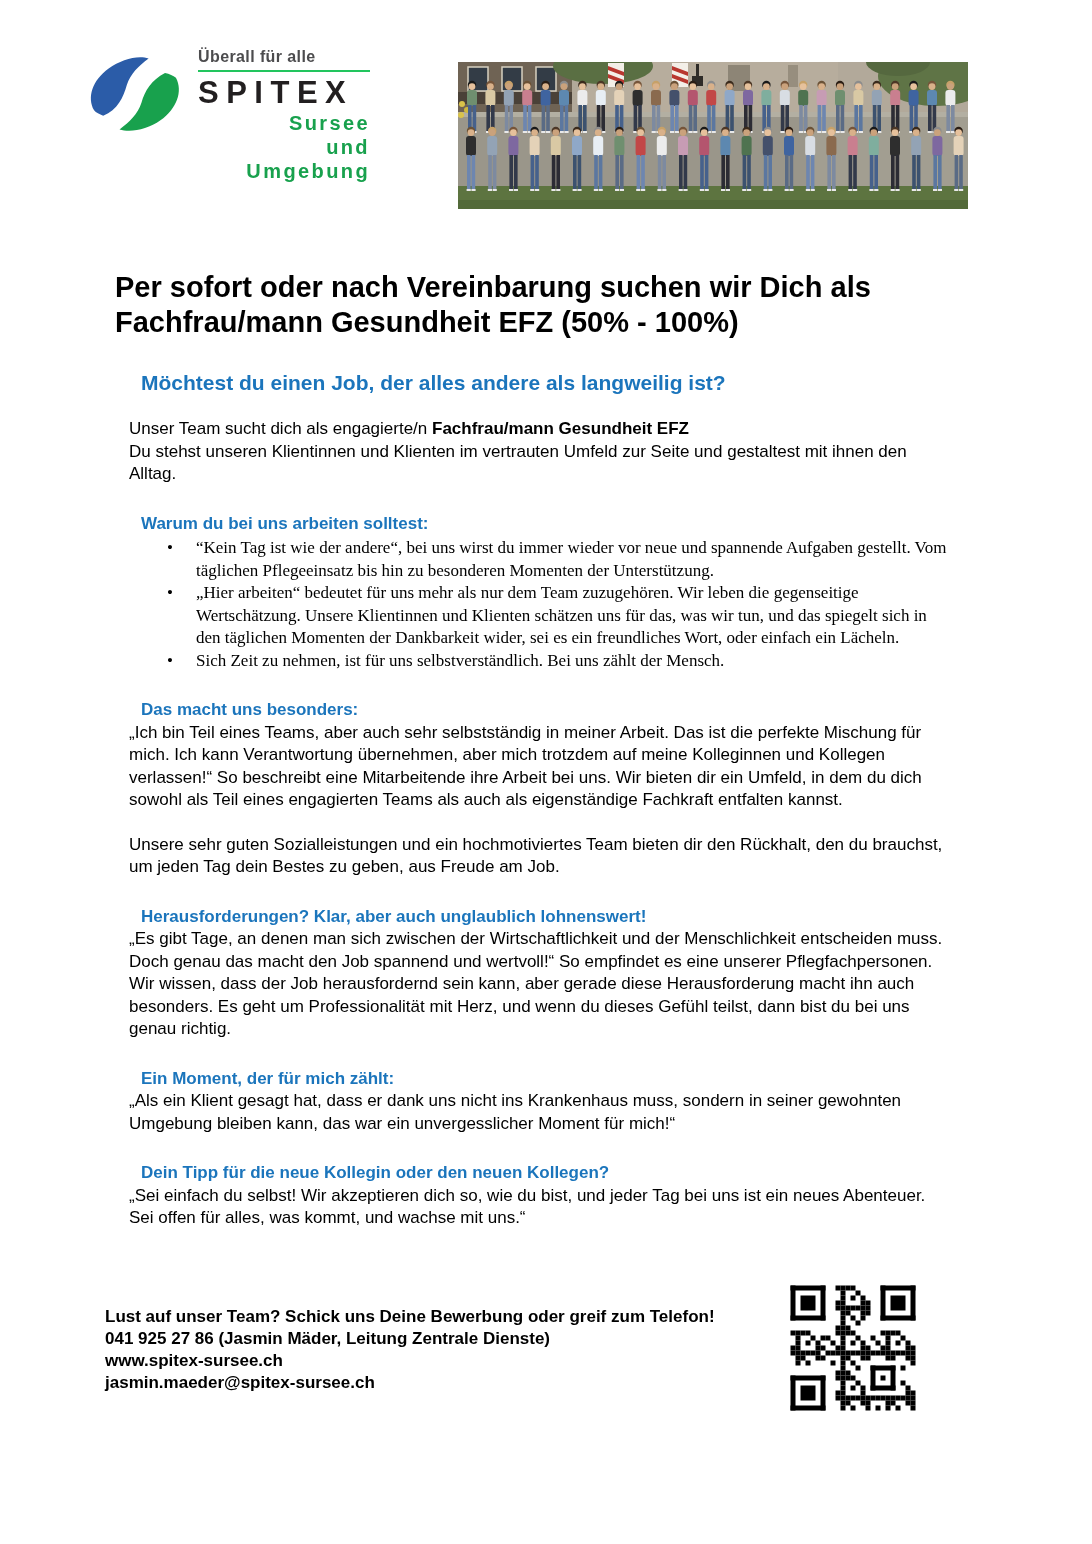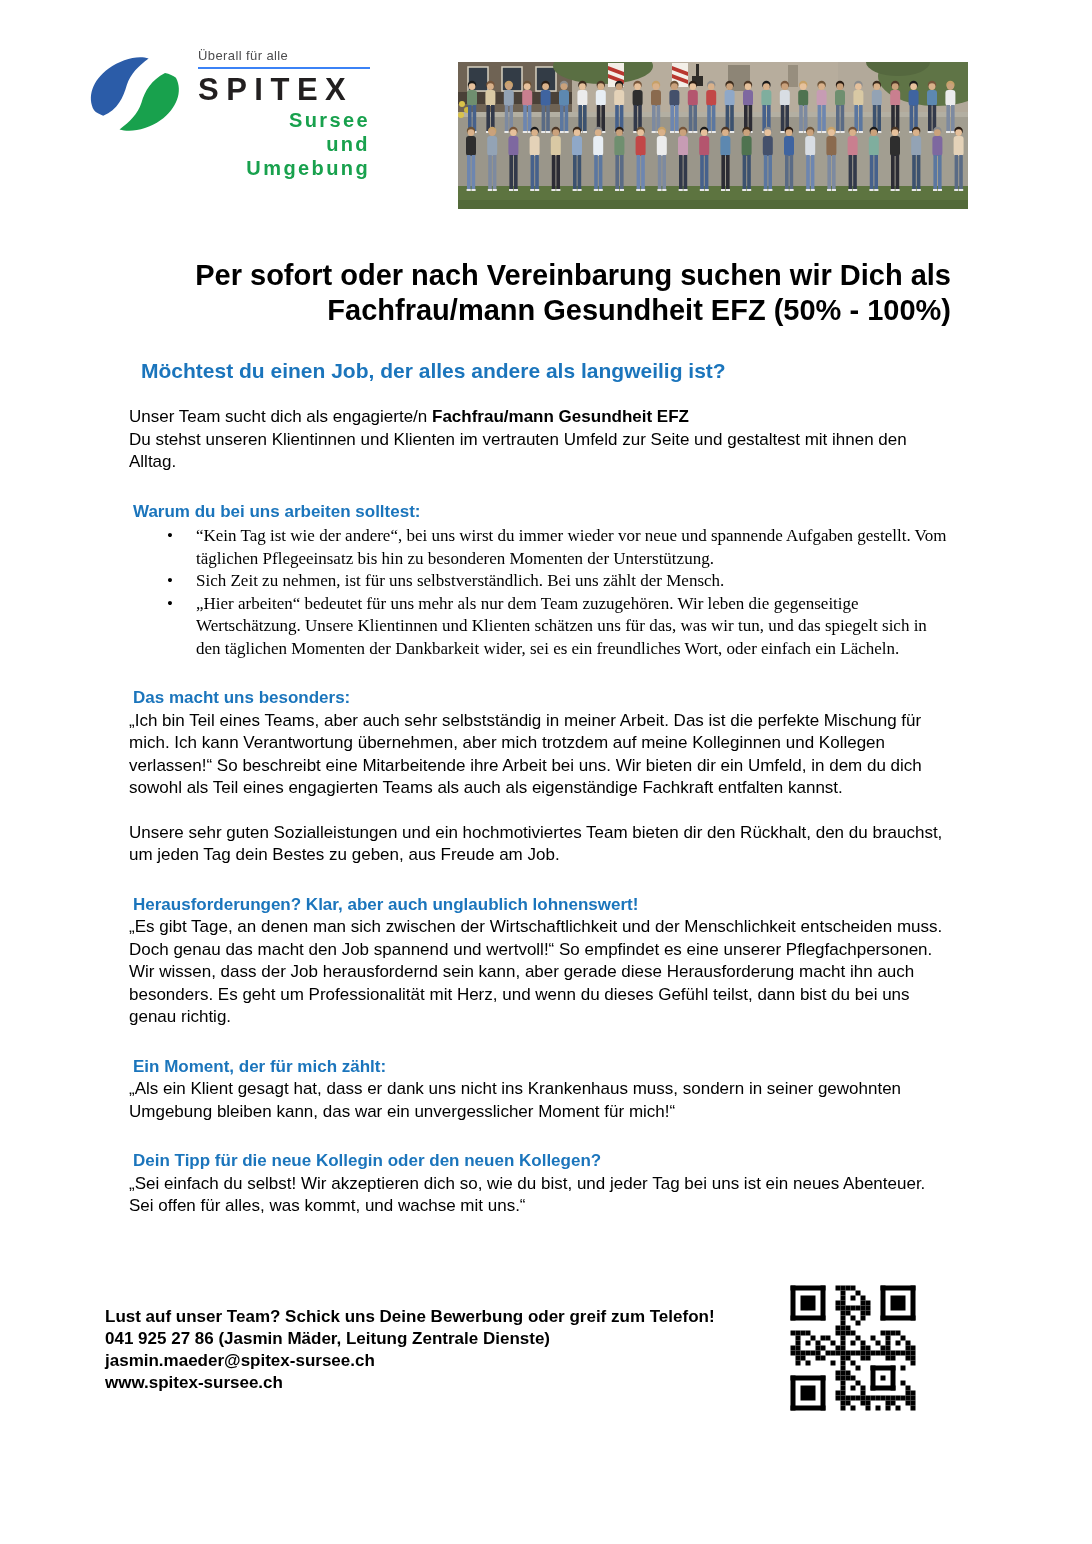--- a/index.html
+++ b/index.html
@@ -11,36 +11,36 @@
   html,body{margin:0;padding:0;background:#fff;}
   .page{
     position:relative;width:1092px;height:1544px;background:#fff;
     font-family:"Liberation Sans",sans-serif;color:#000;overflow:hidden;
   }
 
   
   .logo{position:absolute;left:85px;top:42px;width:300px;height:132px;}
   .logo-mark{position:absolute;left:0;top:10px;}
   .logo-textcol{position:absolute;left:113px;top:6px;width:172px;}
-  .logo-tagline{font-size:13px;color:var(--tagline-gray);letter-spacing:.4px;padding-bottom:4px;border-bottom:2px solid #3b82f6;}
+  .logo-tagline{font-size:16px;color:var(--tagline-gray);letter-spacing:.4px;padding-bottom:4px;border-bottom:2px solid #22c55e;font-weight:bold;}
   .logo-brand{font-size:31px;font-weight:bold;color:#221f20;letter-spacing:7.5px;margin-top:3px;white-space:nowrap;}
   .logo-region{font-size:20px;font-weight:bold;color:var(--brand-green);text-align:right;letter-spacing:2.4px;line-height:24px;}
 
   
   .photo{position:absolute;left:458px;top:62px;width:510px;height:147px;display:block;}
 
   
   .content{position:absolute;left:103px;top:258px;width:848px;}
-  .title{font-size:29px;line-height:35px;font-weight:bold;margin:0;white-space:pre-line;text-align:right;}
+  .title{font-size:29px;line-height:35px;font-weight:bold;margin:12px;white-space:pre-line;}
   .body-col{margin-left:26px;width:820px;font-size:17px;line-height:22.5px;}
   .subtitle{margin:30px 12px 0;font-size:21px;line-height:26px;font-weight:bold;color:var(--heading-blue);}
   p{margin:0;}
   .intro{margin-top:22px;}
   .intro .block{display:block;}
-  .sec-h{color:var(--heading-blue);font-weight:bold;font-size:17px;line-height:22.5px;margin:27px 4px 0;}
+  .sec-h{color:var(--heading-blue);font-weight:bold;font-size:17px;line-height:22.5px;margin:27px 12px 0;}
   .benefits{list-style:none;margin:2px 0 0;padding:0;}
   .benefits li{position:relative;padding-left:67px;font-family:Liberation Serif, serif;}
   .benefits li::before{content:"\2022";position:absolute;left:38px;top:0;}
   .para-gap{margin-top:22px;}
 
   
   .footer{position:absolute;left:105px;top:1306px;width:690px;font-size:17px;line-height:22px;font-weight:bold;}
   .qr{position:absolute;left:788px;top:1283px;width:130px;height:130px;display:block;}
 </style>
 </head>
@@ -469,44 +469,44 @@
 Fachfrau/mann Gesundheit EFZ (50% - 100%)</h1>
 
     <div class="body-col">
       <h2 class="subtitle">Möchtest du einen Job, der alles andere als langweilig ist?</h2>
 
       <p class="intro"><span>Unser Team sucht dich als engagierte/n </span><strong>Fachfrau/mann Gesundheit EFZ</strong><span class="block">Du stehst unseren Klientinnen und Klienten im vertrauten Umfeld zur Seite und gestaltest mit ihnen den Alltag.</span></p>
 
       <h3 class="sec-h">Warum du bei uns arbeiten solltest:</h3>
       <ul class="benefits">
         <li>“Kein Tag ist wie der andere“, bei uns wirst du immer wieder vor neue und spannende Aufgaben gestellt. Vom täglichen Pflegeeinsatz bis hin zu besonderen Momenten der Unterstützung.</li>
+        <li>„Hier arbeiten“ bedeutet für uns mehr als nur dem Team zuzugehören. Wir leben die gegenseitige Wertschätzung. Unsere Klientinnen und Klienten schätzen uns für das, was wir tun, und das spiegelt sich in den täglichen Momenten der Dankbarkeit wider, sei es ein freundliches Wort, oder einfach ein Lächeln.</li>
         <li>Sich Zeit zu nehmen, ist für uns selbstverständlich. Bei uns zählt der Mensch.</li>
-        <li>„Hier arbeiten“ bedeutet für uns mehr als nur dem Team zuzugehören. Wir leben die gegenseitige Wertschätzung. Unsere Klientinnen und Klienten schätzen uns für das, was wir tun, und das spiegelt sich in den täglichen Momenten der Dankbarkeit wider, sei es ein freundliches Wort, oder einfach ein Lächeln.</li>
       </ul>
 
       <h3 class="sec-h">Das macht uns besonders:</h3>
       <p> „Ich bin Teil eines Teams, aber auch sehr selbstständig in meiner Arbeit. Das ist die perfekte Mischung für mich. Ich kann Verantwortung übernehmen, aber mich trotzdem auf meine Kolleginnen und Kollegen verlassen!“ So beschreibt eine Mitarbeitende ihre Arbeit bei uns. Wir bieten dir ein Umfeld, in dem du dich sowohl als Teil eines engagierten Teams als auch als eigenständige Fachkraft entfalten kannst.</p>
       <p class="para-gap">Unsere sehr guten Sozialleistungen und ein hochmotiviertes Team bieten dir den Rückhalt, den du brauchst, um jeden Tag dein Bestes zu geben, aus Freude am Job.</p>
 
       <h3 class="sec-h">Herausforderungen? Klar, aber auch unglaublich lohnenswert!</h3>
       <p>„Es gibt Tage, an denen man sich zwischen der Wirtschaftlichkeit und der Menschlichkeit entscheiden muss. Doch genau das macht den Job spannend und wertvoll!“ So empfindet es eine unserer Pflegfachpersonen. Wir wissen, dass der Job herausfordernd sein kann, aber gerade diese Herausforderung macht ihn auch besonders. Es geht um Professionalität mit Herz, und wenn du dieses Gefühl teilst, dann bist du bei uns genau richtig.</p>
 
       <h3 class="sec-h">Ein Moment, der für mich zählt:</h3>
       <p>„Als ein Klient gesagt hat, dass er dank uns nicht ins Krankenhaus muss, sondern in seiner gewohnten Umgebung bleiben kann, das war ein unvergesslicher Moment für mich!“</p>
 
       <h3 class="sec-h">Dein Tipp für die neue Kollegin oder den neuen Kollegen?</h3>
       <p>„Sei einfach du selbst! Wir akzeptieren dich so, wie du bist, und jeder Tag bei uns ist ein neues Abenteuer. Sei offen für alles, was kommt, und wachse mit uns.“</p>
     </div>
   </div>
 
   <div class="footer">
     <div>Lust auf unser Team? Schick uns Deine Bewerbung oder greif zum Telefon!</div>
     <div>041 925 27 86 (Jasmin Mäder, Leitung Zentrale Dienste)</div>
+    <div>www.spitex-sursee.ch</div>
     <div>jasmin.maeder@spitex-sursee.ch</div>
-    <div>www.spitex-sursee.ch</div>
   </div>
 
   <svg class="qr" viewBox="0 0 130 130">
     <g id="qr-modules">
         <rect x="0" y="0" width="130" height="130" fill="#fff"></rect>
         <rect x="2.5" y="2.5" width="35" height="5" fill="#000"></rect>
         <rect x="2.5" y="32.5" width="35" height="5" fill="#000"></rect>
         <rect x="2.5" y="2.5" width="5" height="35" fill="#000"></rect>
         <rect x="32.5" y="2.5" width="5" height="35" fill="#000"></rect>
         <rect x="12.5" y="12.5" width="15" height="15" fill="#000"></rect>

